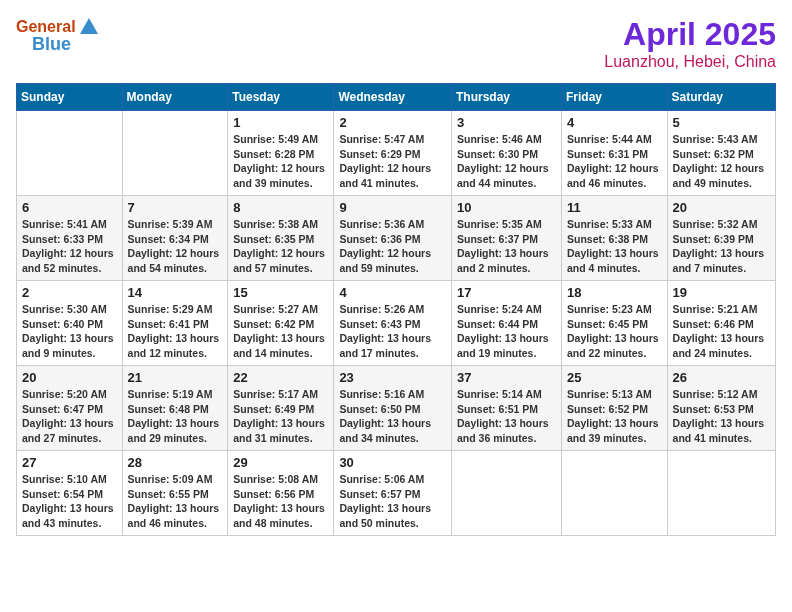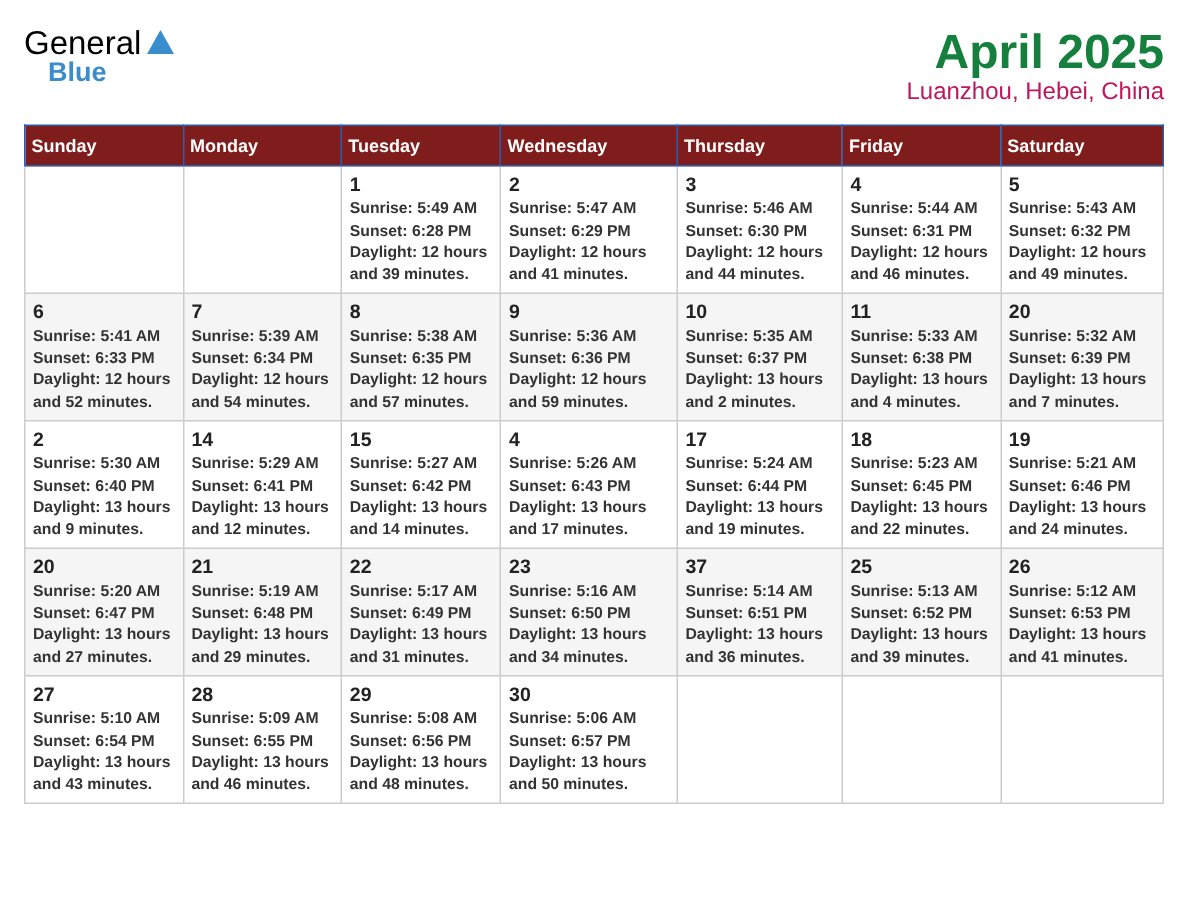--- a/index.html
+++ b/index.html
@@ -23,35 +23,35 @@
     }
     .logo-text {
       display: flex;
       align-items: center;
     }
     .title-section {
       text-align: right;
     }
     .title-section h1 {
       font-size: 32px;
-      color: #15803d;
+      color: #6d28d9;
       font-weight: bold;
     }
     .title-section h2 {
       font-size: 16px;
       color: #be185d;
       font-weight: normal;
     }
     table {
       width: 100%;
       border-collapse: collapse;
       font-size: 11px;
     }
     thead tr {
-      background: #7f1d1d;
+      background: #0369a1;
       color: #fff;
     }
     thead th {
       padding: 6px 4px;
       text-align: left;
       font-size: 12px;
       font-weight: bold;
       border: 1px solid #2a5db0;
     }
     tbody tr {
@@ -88,21 +88,21 @@
     tbody td.empty-cell {
       background: #f0f0f0;
     }
   </style>
 </head>
 <body>
 
 <div class="header">
   <div class="logo">
     <div class="logo-text">
-      <span style="font-size:22px;font-weight:normal;color:#000000;">General</span>
+      <span style="font-size:16px;font-weight:bold;color:#c2410c;">General</span>
       <svg width="22" height="22" viewBox="0 0 22 22" style="margin:0 2px;">
         <polygon points="11,2 20,18 2,18" fill="#3a8dcc"></polygon>
       </svg>
     </div>
     <span style="font-size:18px;font-weight:bold;color:#3a8dcc;margin-top:-4px;margin-left:16px;">Blue</span>
   </div>
   <div class="title-section">
     <h1>April 2025</h1>
     <h2>Luanzhou, Hebei, China</h2>
   </div>

